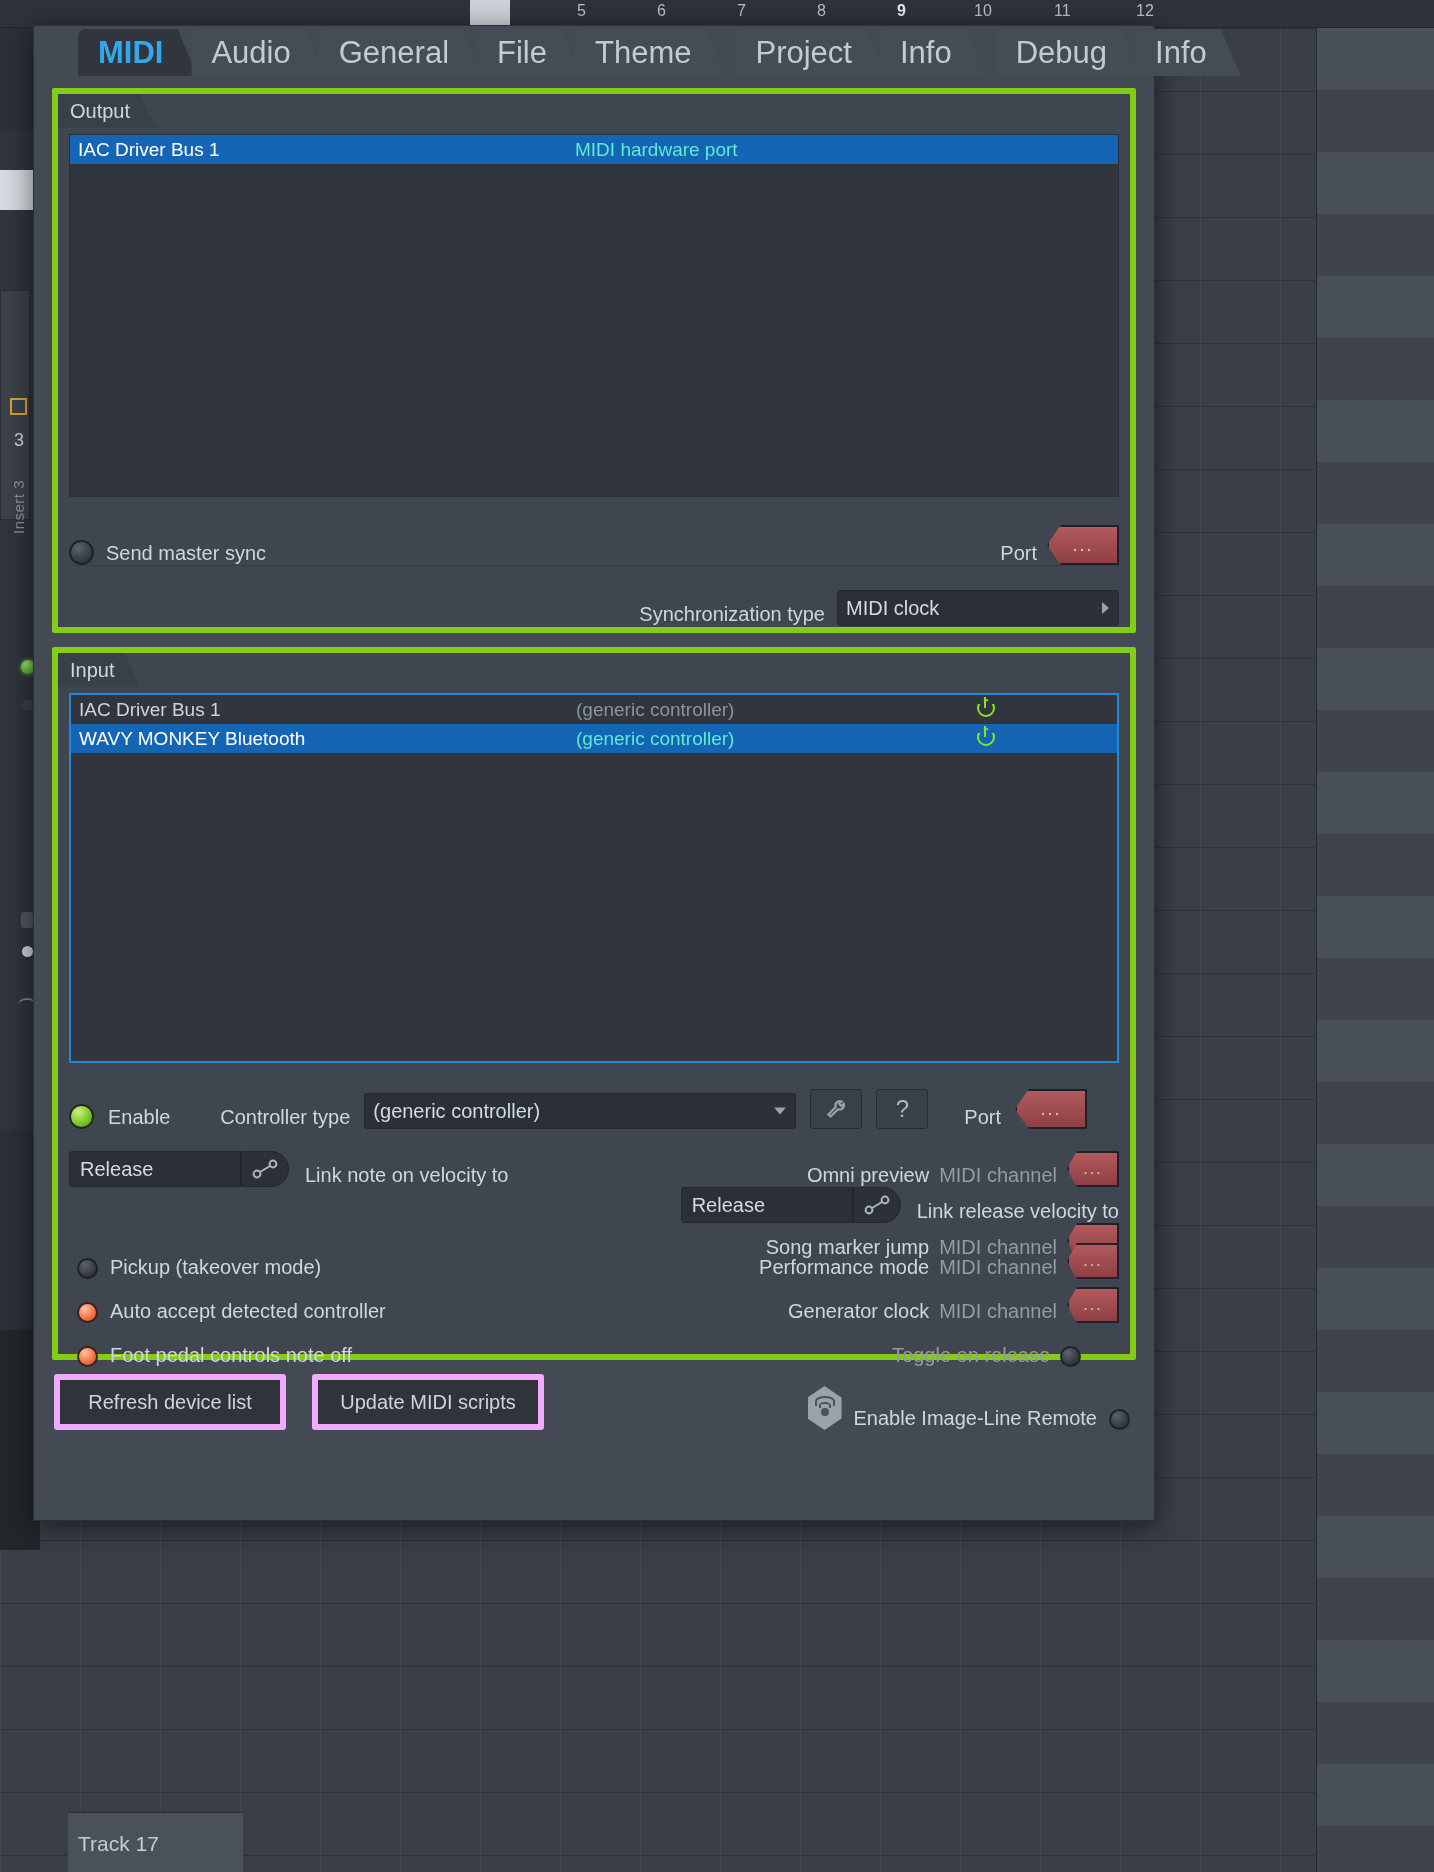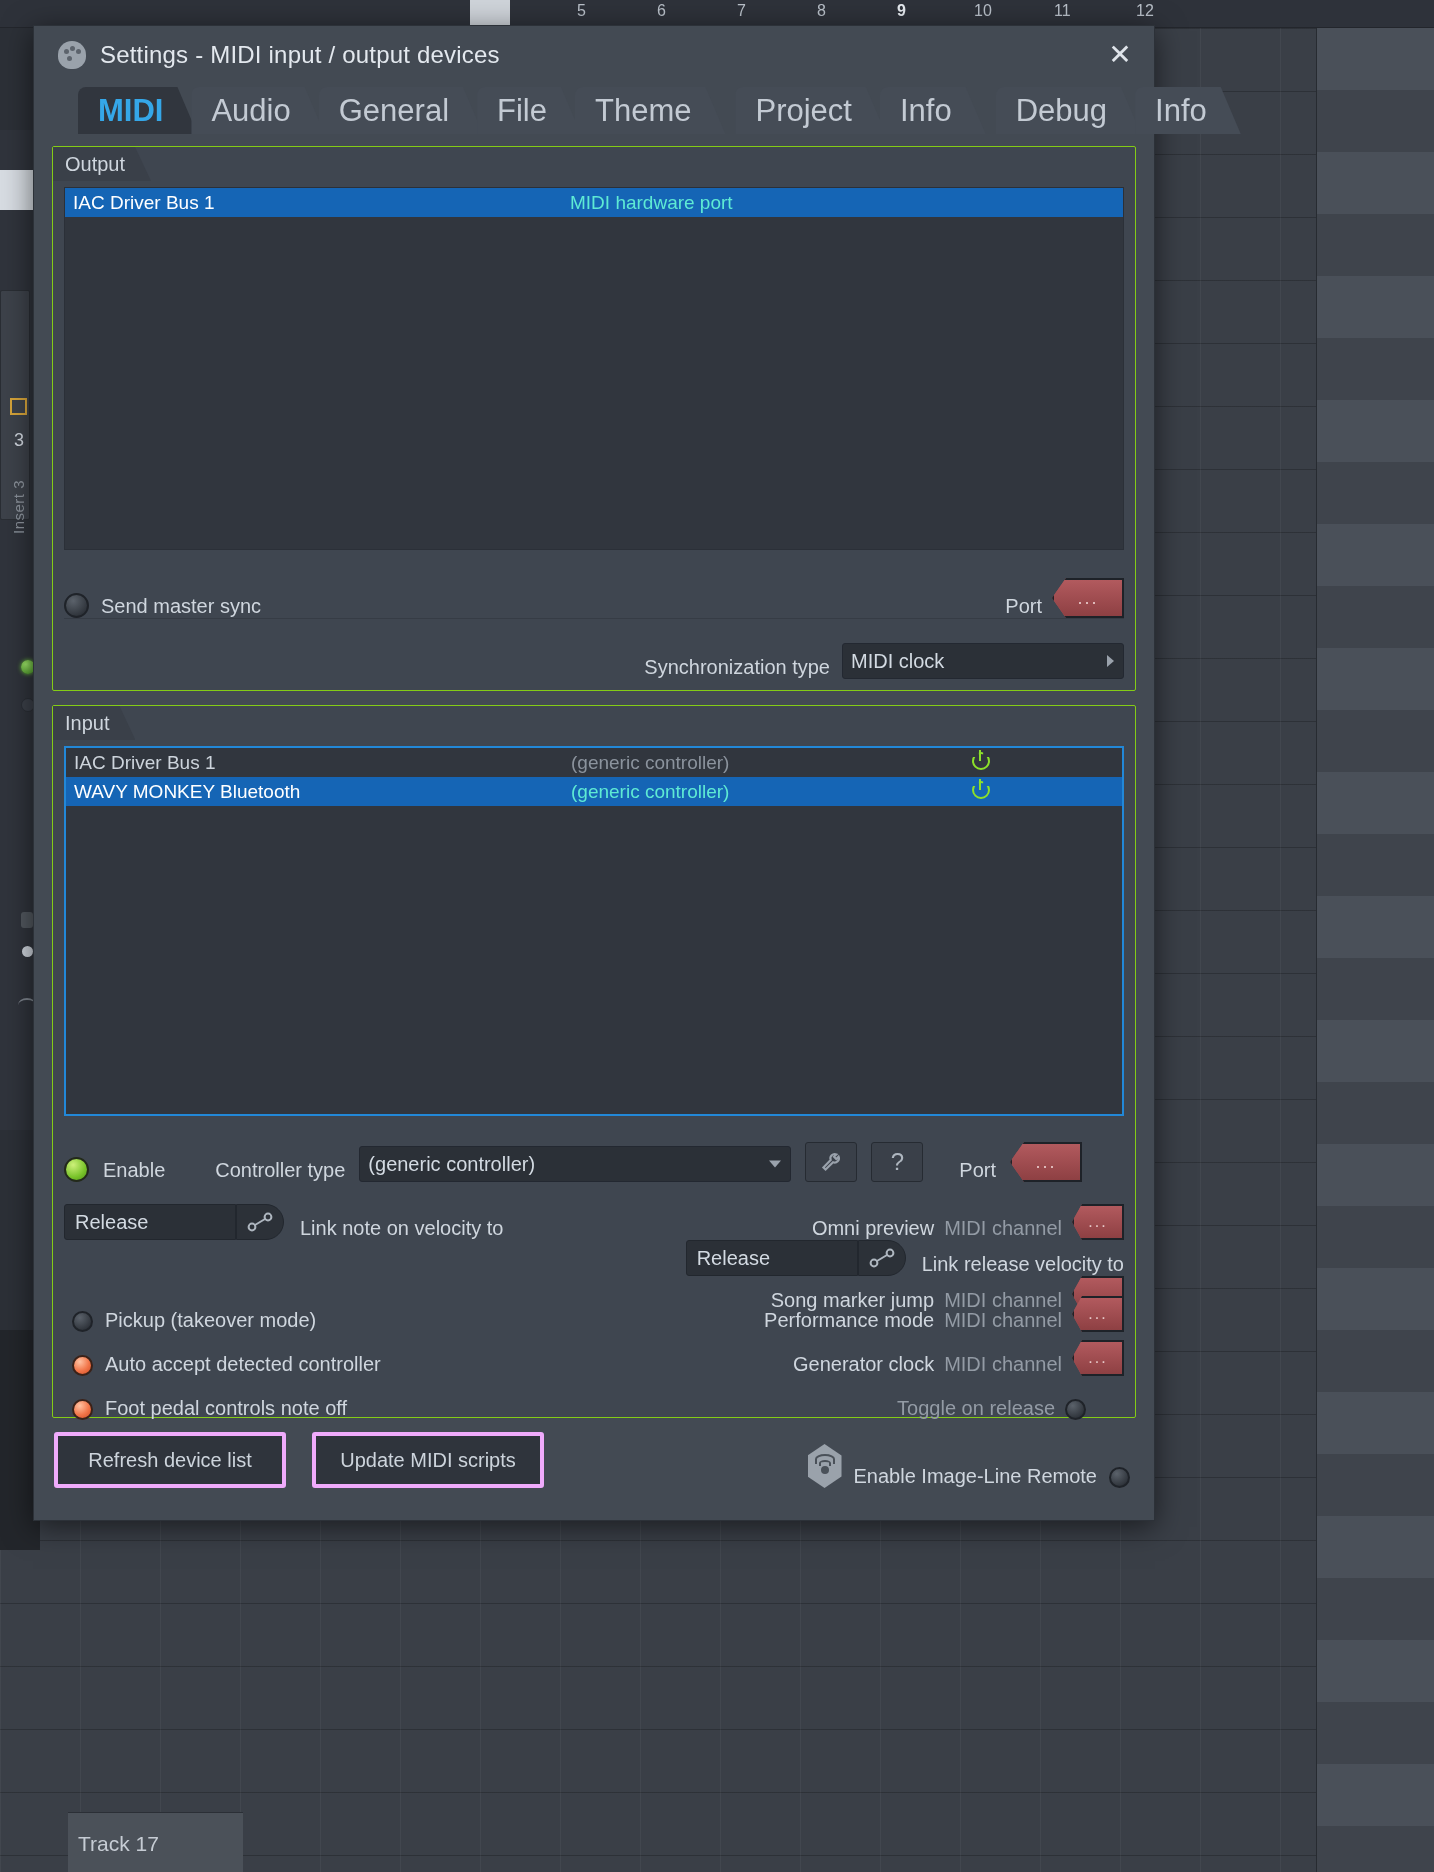--- a/index.html
+++ b/index.html
@@ -163,21 +163,21 @@
   
   .body {
     background: #434a53; height: calc(100% - 108px);
     padding: 12px 18px 0 18px; position: relative;
   }
 
   
   .group {
     position: relative;
     background: #3f4650;
-    border: 1px solid #84cc16;
+    border: 6px solid #84cc16;
     border-radius: 2px;
     margin-bottom: 14px;
   }
   .group-tab {
     position: absolute; left: 0; top: -0px;
     height: 34px; padding: 0 26px 0 12px;
     display: flex; align-items: center;
     font-size: 20px; color: #cfd6de;
     background: #3a4049;
     -webkit-clip-path: polygon(0 0, calc(100% - 16px) 0, 100% 100%, 0 100%);
@@ -287,21 +287,21 @@
   }
   .linkfield {
     width: 172px; height: 36px; background: #2b3037;
     border: 1px solid #22272e; border-radius: 3px 0 0 3px;
     display: flex; align-items: center; padding-left: 10px;
     font-size: 20px; color: #d3dae2; position: relative; cursor: pointer;
   }
 
   .btn {
     height: 56px; background: #2f343c;
-    border: 4px solid #f0abfc; border-radius: 3px;
+    border: 6px solid #f0abfc; border-radius: 3px;
     color: #cdd4dc; font-size: 20px;
     display: flex; align-items: center; justify-content: center;
     cursor: pointer;
   }
 
   .remote-icon {
     width: 34px; height: 44px; position: relative; flex: none;
     background: #9aa2ab;
     -webkit-clip-path: polygon(50% 0, 100% 26%, 100% 74%, 50% 100%, 0 74%, 0 26%);
     clip-path: polygon(50% 0, 100% 26%, 100% 74%, 50% 100%, 0 74%, 0 26%);
@@ -350,30 +350,20 @@
     <span class="tick bold" style="left:897px">9</span>
     <span class="tick" style="left:974px">10</span>
     <span class="tick" style="left:1054px">11</span>
     <span class="tick" style="left:1136px">12</span>
   </div>
   <div class="bg-top-lightbox"></div>
 </div>
 
 <div id="dialog">
 
-  <div class="titlebar">
-    <span class="title-icon">
-      <i></i>
-        <i></i>
-        <i></i>
-        <i></i>
-    </span>
-    <span class="title-text">Settings - MIDI input / output devices</span>
-    <span class="close-btn">✕</span>
-  </div>
 
   <div class="tabbar">
     <div class="tab active">
         <span>MIDI</span>
       </div>
     <div class="tab">
         <span>Audio</span>
       </div>
     <div class="tab">
         <span>General</span>

